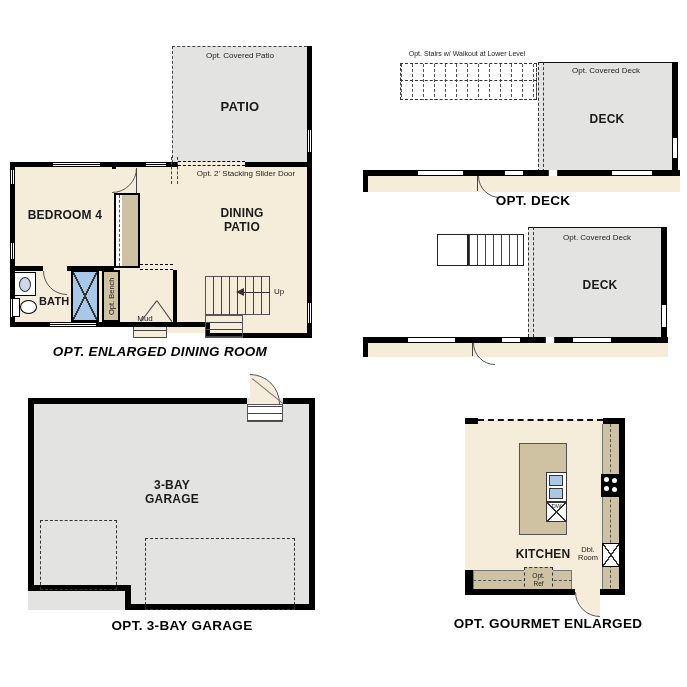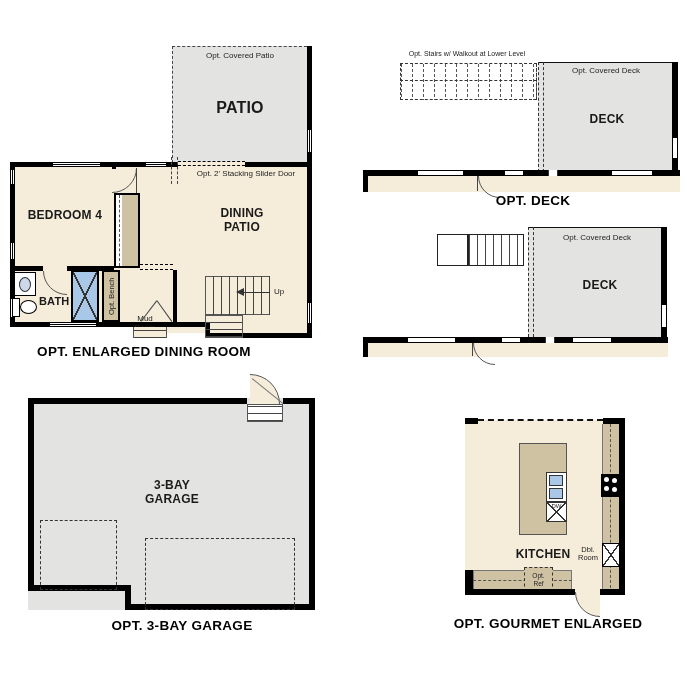--- a/index.html
+++ b/index.html
@@ -38,21 +38,21 @@
 <body>
 
 <div id="canvas">
 
   <div class="plan">
 
     <div class="abs hard" style="left:172px;top:46px;width:135px;height:122px;border-top:1.3px dashed #444;border-left:1.3px dashed #444;"></div>
     <div class="abs wall" style="left:307px;top:46px;width:5px;height:122px;"></div>
     <div class="abs win-v" style="left:307px;top:130px;width:5px;height:22px;"></div>
     <div class="abs note" style="left:175px;top:51px;width:130px;">Opt. Covered Patio</div>
-    <div class="abs room" style="left:205px;top:99px;width:70px;font-size:16px;">PATIO</div>
+    <div class="abs room" style="left:205px;top:99px;width:70px;font-size:13px;">PATIO</div>
 
     <div class="abs floor" style="left:10px;top:162px;width:302px;height:165px;"></div>
 
     <div class="abs wall" style="left:10px;top:162px;width:43px;height:5px;"></div>
     <div class="abs win-h" style="left:53px;top:162px;width:47px;height:5px;"></div>
     <div class="abs wall" style="left:100px;top:162px;width:46px;height:5px;"></div>
     <div class="abs win-h" style="left:146px;top:162px;width:20px;height:5px;"></div>
     <div class="abs wall" style="left:166px;top:162px;width:12px;height:5px;"></div>
     <div class="abs" style="left:178px;top:161px;width:67px;height:5px;border-top:1.3px dashed #000;border-bottom:1.3px dashed #000;"></div>
     <div class="abs wall" style="left:245px;top:162px;width:67px;height:5px;"></div>
@@ -102,21 +102,21 @@
 
     <div class="abs" style="left:205px;top:276px;width:65px;height:39px;border:1.2px solid #555;"></div>
     <div class="abs treads-v" style="left:213px;top:276px;width:57px;height:39px;"></div>
     <div class="abs treads-h" style="left:205px;top:315px;width:38px;height:23px;border:1.2px solid #555;"></div>
     <div class="abs" style="left:243px;top:292px;width:27px;height:1.2px;background:#333;"></div>
     <div class="abs" style="left:236px;top:288px;width:0;height:0;border-right:8px solid #333;border-top:4.5px solid transparent;border-bottom:4.5px solid transparent;"></div>
     <div class="abs note" style="left:271px;top:287px;width:16px;">Up</div>
 
     <div class="abs room" style="left:25px;top:208px;width:80px;">BEDROOM 4</div>
     <div class="abs room" style="left:210px;top:206px;width:64px;">DINING PATIO</div>
-    <div class="abs title" style="left:14px;top:344px;width:260px;">OPT. ENLARGED DINING ROOM</div>
+    <div class="abs title" style="left:30px;top:344px;width:260px;font-style:italic;">OPT. ENLARGED DINING ROOM</div>
   </div>
 
   <div class="plan">
     <div class="abs note" style="left:387px;top:50px;width:160px;font-size:7px;">Opt. Stairs w/ Walkout at Lower Level</div>
     <div class="abs dashb dash-treads" style="left:400px;top:63px;width:137px;height:37px;background-color:#fff;"></div>
     <div class="abs" style="left:400px;top:80px;width:137px;height:1px;border-top:1.2px dashed #333;"></div>
     <div class="abs hard" style="left:538px;top:62px;width:134px;height:110px;border-top:1.5px solid #111;"></div>
     <div class="abs" style="left:538px;top:62px;width:1px;height:110px;border-left:1.3px dashed #333;"></div>
     <div class="abs" style="left:543px;top:62px;width:1px;height:110px;border-left:1.3px dashed #333;"></div>
     <div class="abs wall" style="left:672px;top:62px;width:6px;height:110px;"></div>

